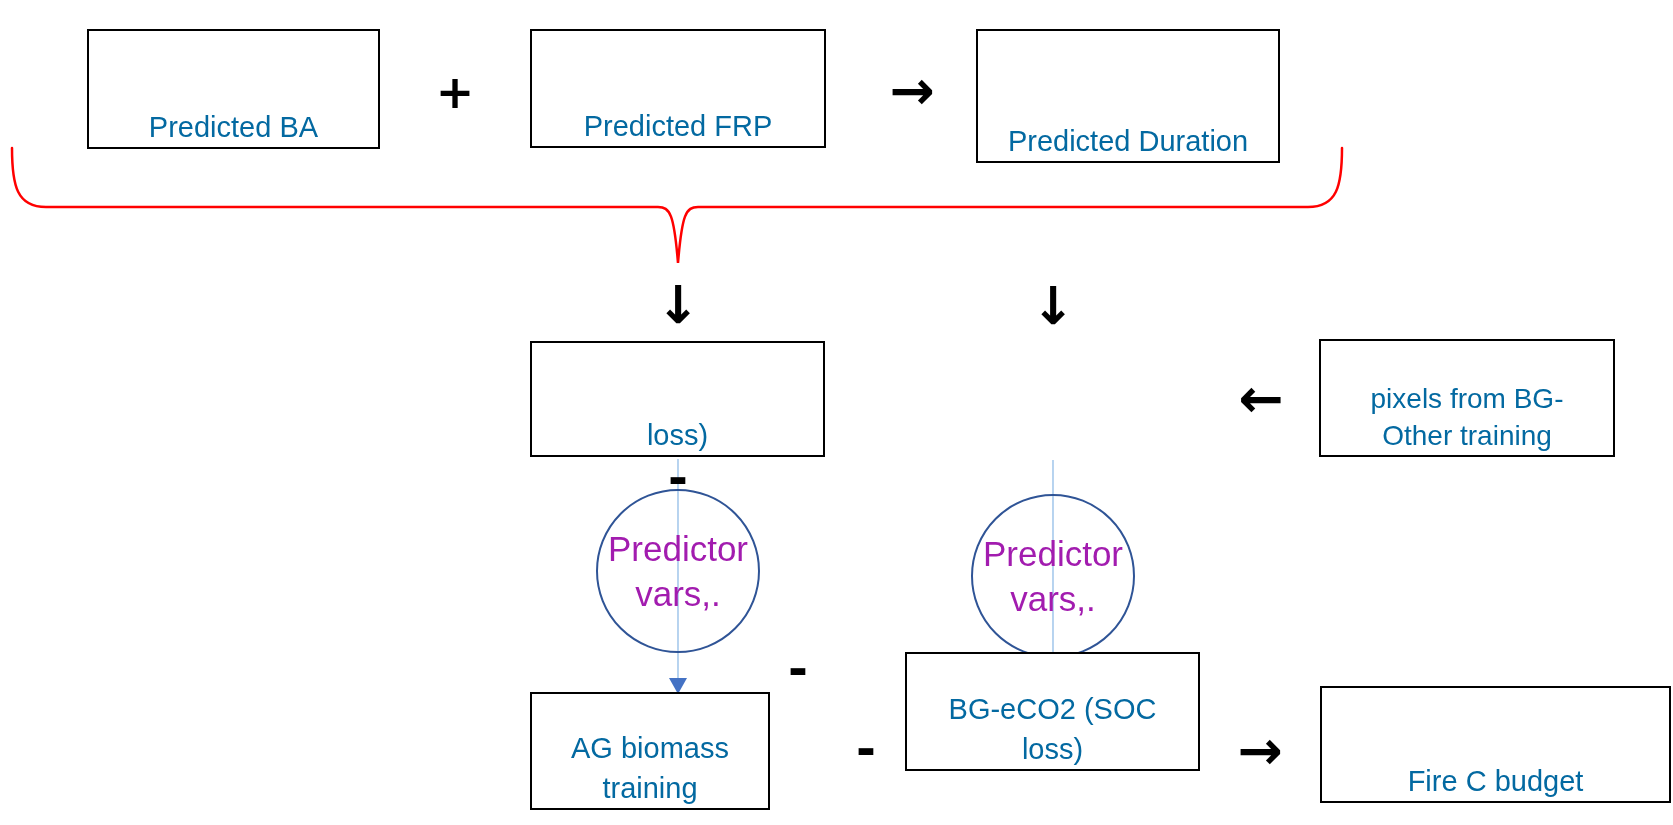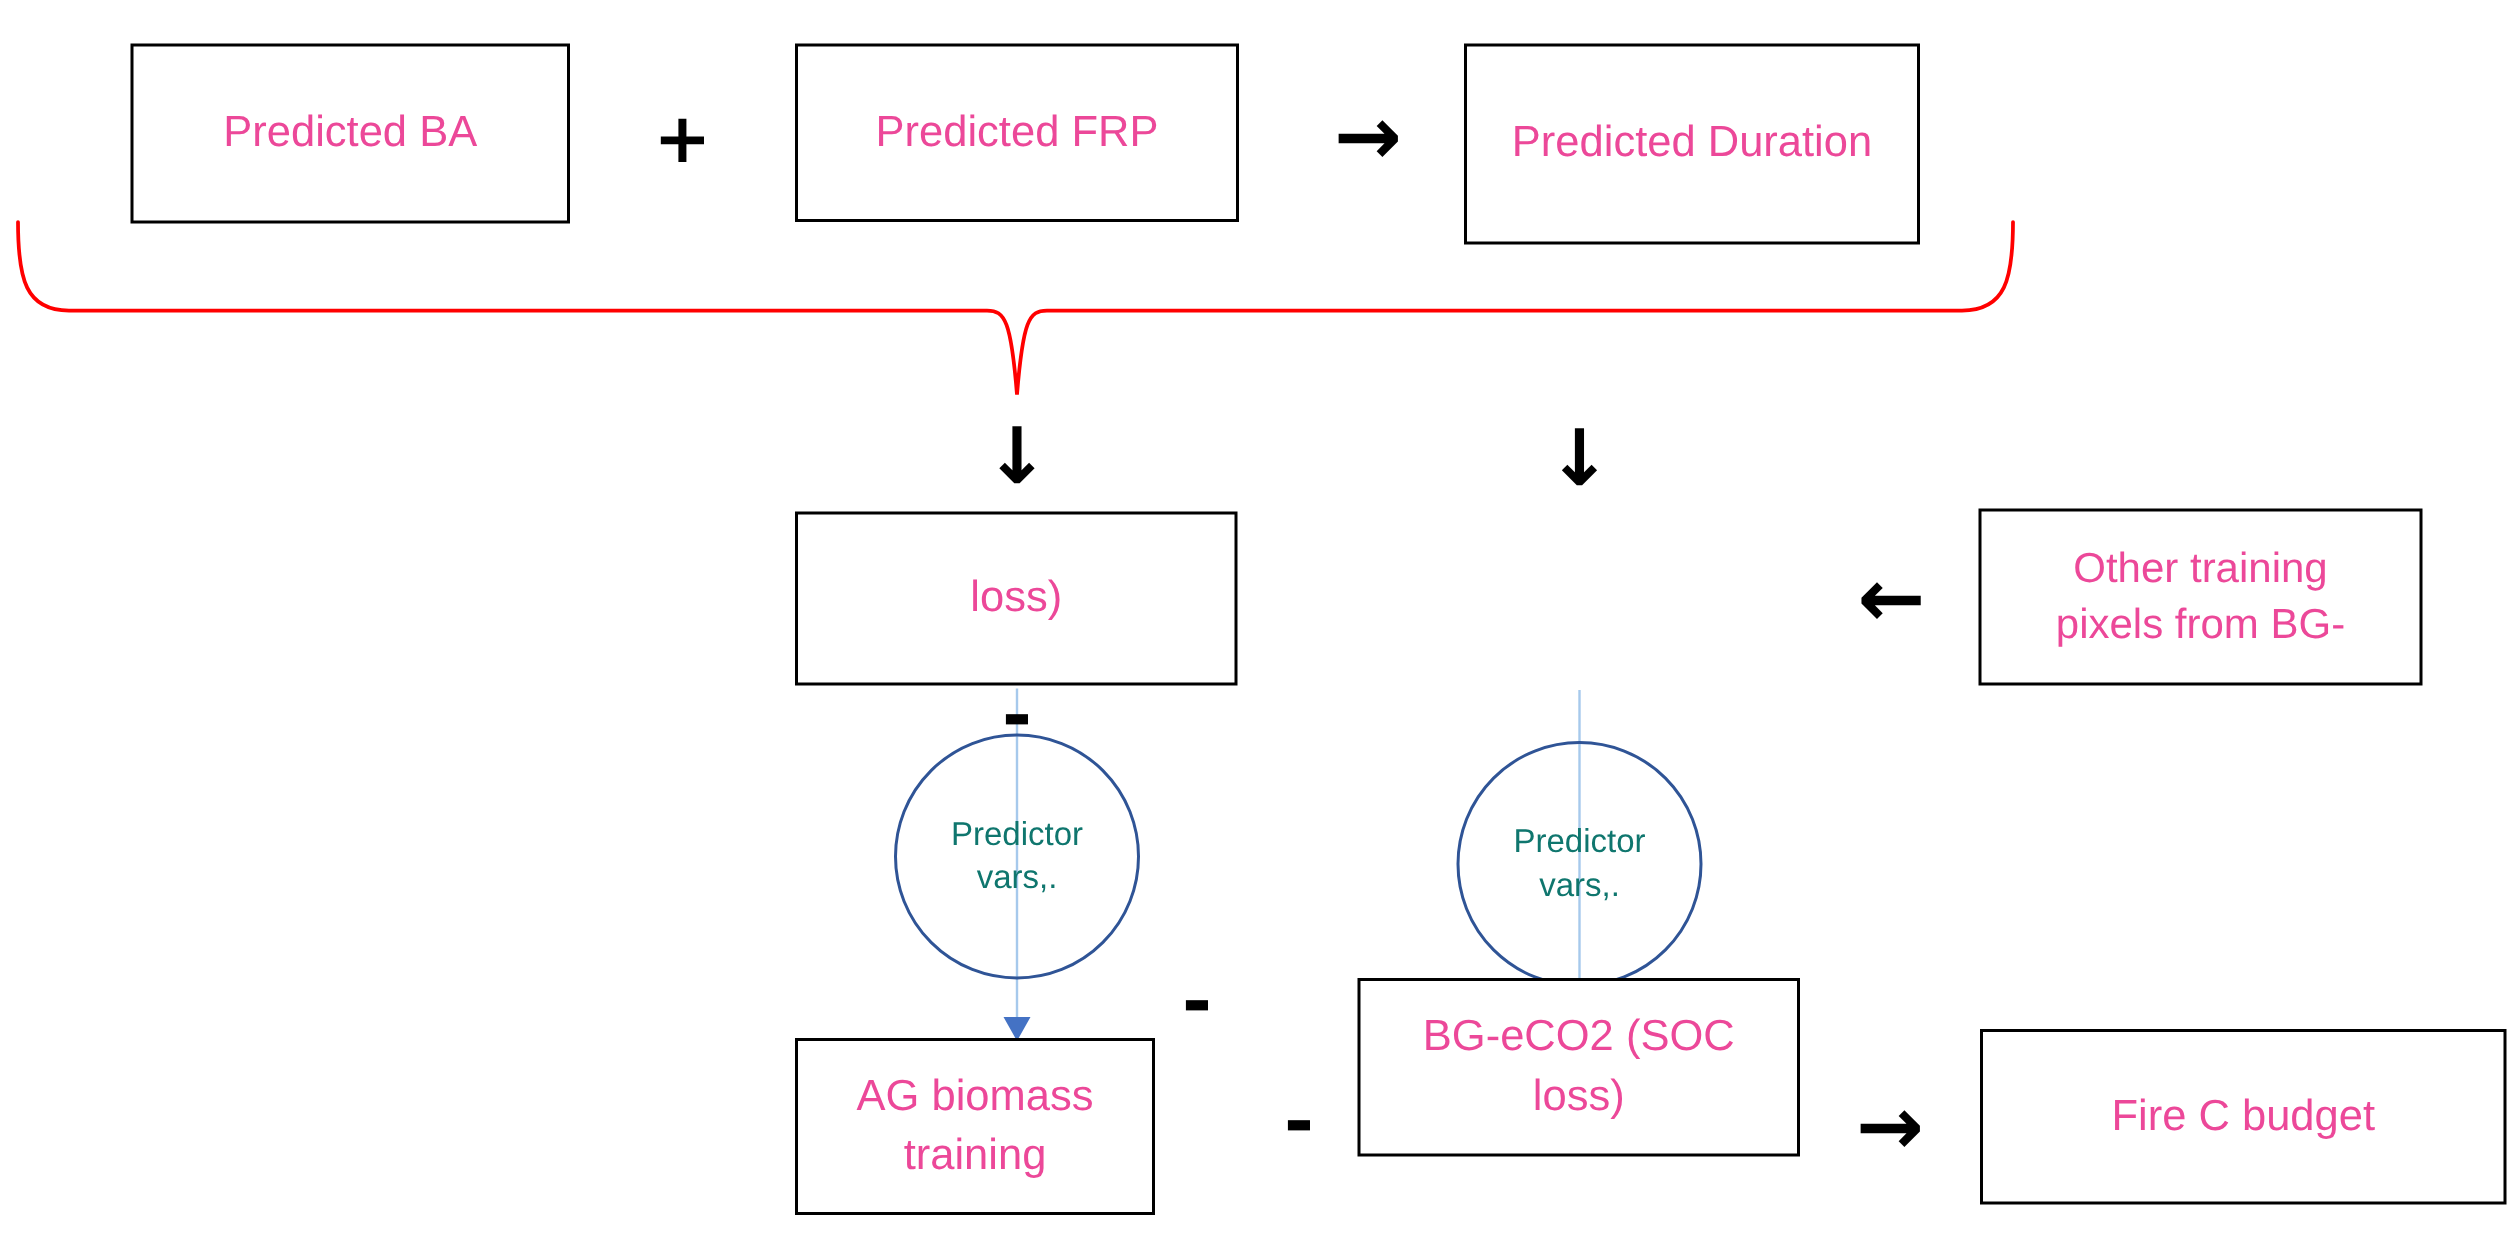--- a/index.html
+++ b/index.html
@@ -17,46 +17,46 @@
     position: absolute; left: 0; top: 0;
     width: 1673px; height: 825px;
     pointer-events: none;
   }
   .box {
     position: absolute;
     box-sizing: border-box;
     background: #ffffff;
     border: 2.5px solid #000000;
     display: flex; flex-direction: column;
-    align-items: center; justify-content: center;
+    align-items: center; justify-content: flex-end;
     text-align: center;
     font-size: 29px; line-height: 1.36;
-    color: #ec4899;
+    color: #0369a1;
   }
   .box .line { display: block; }
   #box-ba        { left: 87px;   top: 29px;  width: 293px; height: 120px; }
   #box-frp       { left: 530px;  top: 29px;  width: 296px; height: 119px; }
   #box-duration  { left: 976px;  top: 29px;  width: 304px; height: 134px; }
   #box-ag        { left: 530px;  top: 341px; width: 295px; height: 116px; }
   #box-soc       { left: 906px;  top: 339px; width: 296px; height: 119px; }
   #box-other     { left: 1319px; top: 339px; width: 296px; height: 118px; line-height: 1.32; font-size: 28px; }
   #box-agrec     { left: 530px;  top: 692px; width: 240px; height: 118px; }
   #box-bg        { left: 905px;  top: 652px; width: 295px; height: 119px; }
   #box-fire      { left: 1320px; top: 686px; width: 351px; height: 117px; }
   .circle {
     position: absolute;
     box-sizing: border-box;
     border: 2.5px solid #2F5496;
     border-radius: 50%;
     background: transparent;
     display: flex; flex-direction: column;
     align-items: center; justify-content: center;
     text-align: center;
-    font-size: 22px; line-height: 1.3;
-    color: #0f766e;
+    font-size: 35px; line-height: 1.3;
+    color: #a21caf;
   }
   #circle-left  { left: 596px; top: 489px; width: 164px; height: 164px; }
   #circle-right { left: 971px; top: 494px; width: 164px; height: 164px; }
   .op {
     position: absolute;
     display: flex; align-items: center; justify-content: center;
     font-family: "DejaVu Sans", "Liberation Sans", sans-serif;
     font-weight: 700;
     color: #000000;
     user-select: none;
@@ -108,22 +108,22 @@
   <div class="op" id="op-down2">↓</div>
 
   <div class="box" id="box-ag">
     <span class="line">loss)</span>
   </div>
 
 
   <div class="op" id="op-arr-l">←</div>
 
   <div class="box" id="box-other">
+    <span class="line">pixels from BG-</span>
     <span class="line">Other training</span>
-    <span class="line">pixels from BG-</span>
   </div>
 
   <div class="op" id="op-minus1">-</div>
   <div class="op" id="op-minus2">-</div>
   <div class="op" id="op-minus3">-</div>
 
   <div class="circle" id="circle-left">
     <span class="line">Predictor</span>
     <span class="line">vars,.</span>
   </div>

